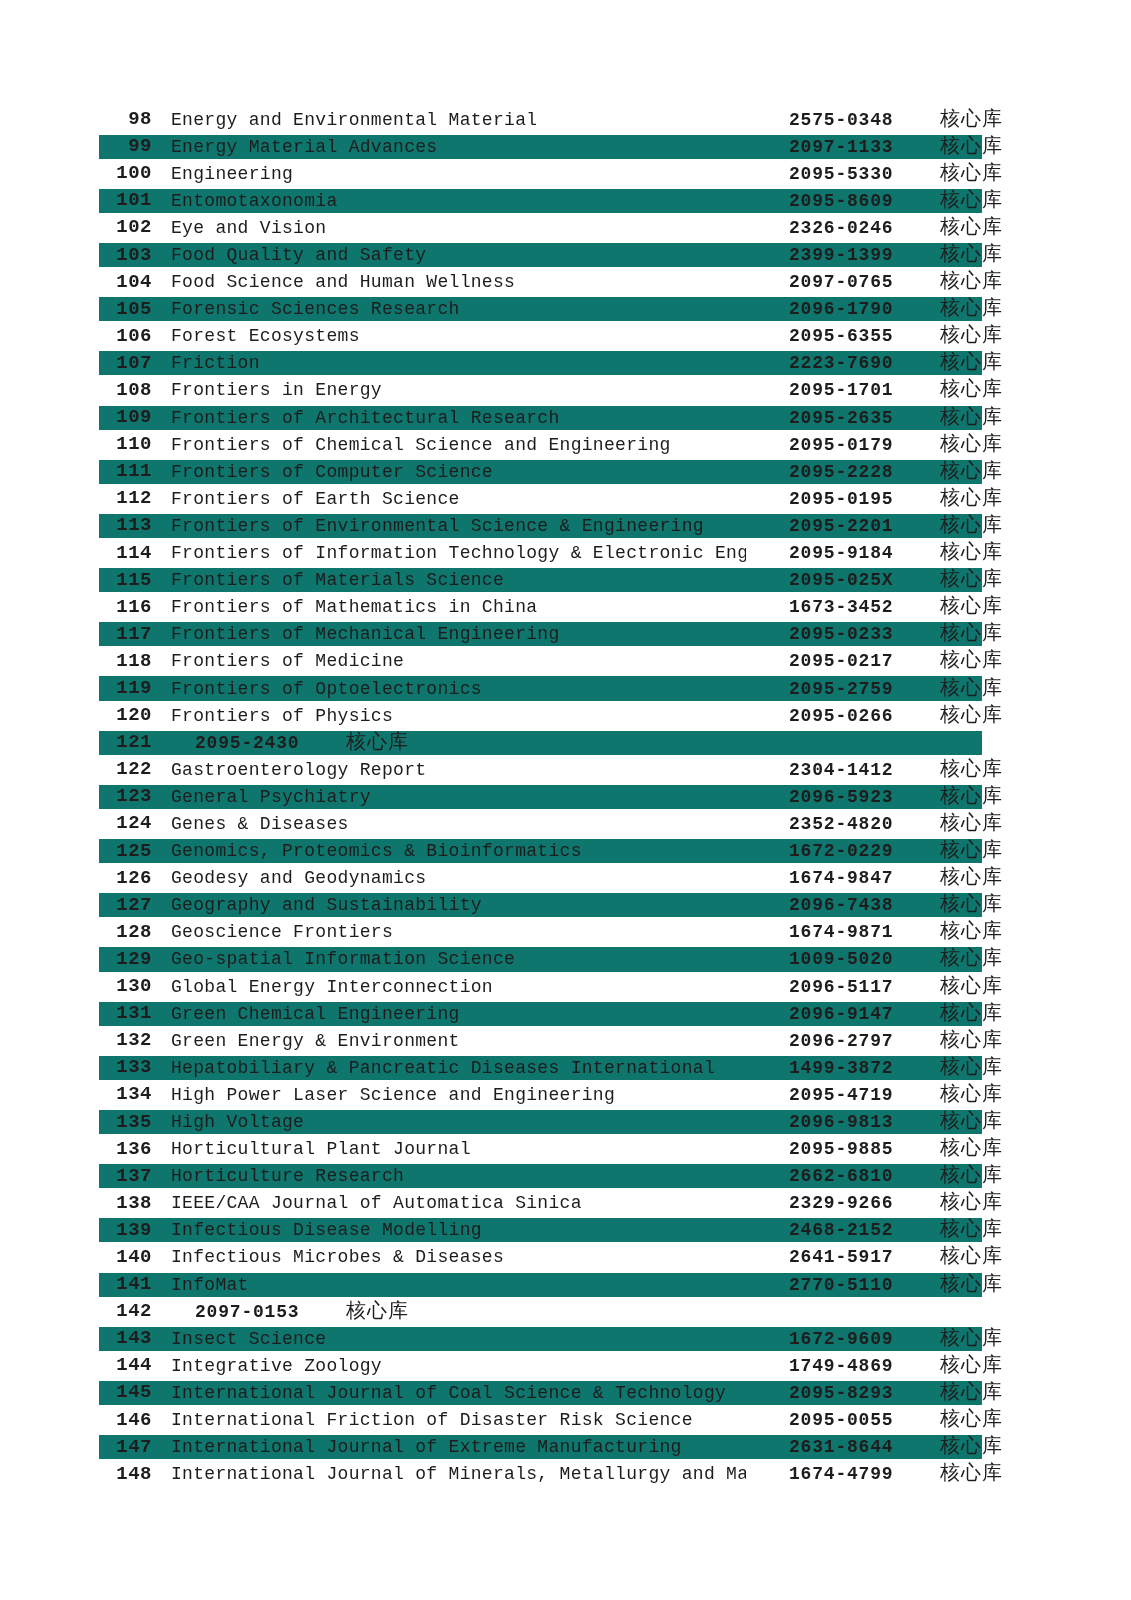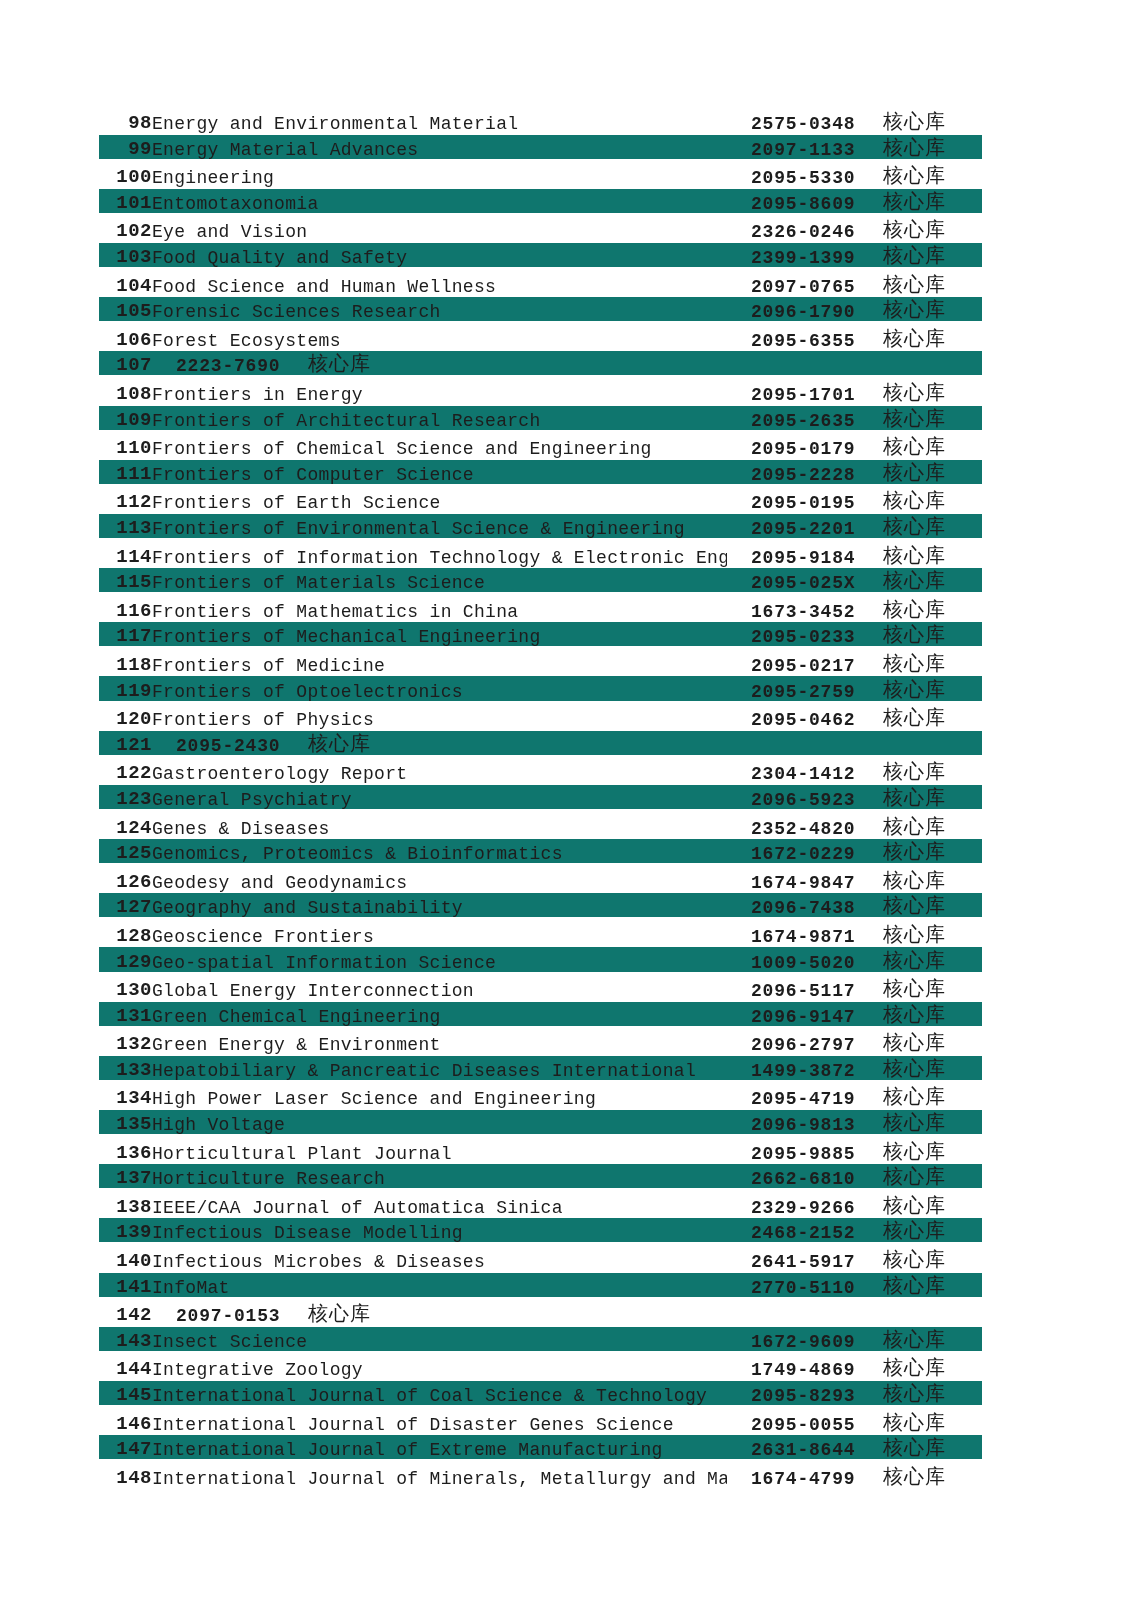--- a/index.html
+++ b/index.html
@@ -17,22 +17,23 @@
   }
   .journal-table {
     position: absolute;
     left: 99px;
     top: 106px;
     width: 883px;
   }
   .row {
     height: 27.1px;
     display: flex;
-    align-items: flex-end;
+    align-items: center;
     box-sizing: border-box;
+    gap: 19px;
   }
   .row.shaded {
     background-color: #0f766e;
     background-clip: content-box;
     padding: 1.5px 0;
   }
   .c-num {
     width: 53px;
     flex: 0 0 53px;
     text-align: right;
@@ -122,20 +123,21 @@
       <span class="c-tag">核心库</span>
     </div>
     <div class="row">
       <span class="c-num">106</span>
       <span class="c-name">Forest Ecosystems</span>
       <span class="c-issn">2095-6355</span>
       <span class="c-tag">核心库</span>
     </div>
     <div class="row shaded">
       <span class="c-num">107</span>
+      <span class="c-name">Friction</span>
       <span class="c-issn">2223-7690</span>
       <span class="c-tag">核心库</span>
     </div>
     <div class="row">
       <span class="c-num">108</span>
       <span class="c-name">Frontiers in Energy</span>
       <span class="c-issn">2095-1701</span>
       <span class="c-tag">核心库</span>
     </div>
     <div class="row shaded">
@@ -200,21 +202,21 @@
     </div>
     <div class="row shaded">
       <span class="c-num">119</span>
       <span class="c-name">Frontiers of Optoelectronics</span>
       <span class="c-issn">2095-2759</span>
       <span class="c-tag">核心库</span>
     </div>
     <div class="row">
       <span class="c-num">120</span>
       <span class="c-name">Frontiers of Physics</span>
-      <span class="c-issn">2095-0462</span>
+      <span class="c-issn">2095-0266</span>
       <span class="c-tag">核心库</span>
     </div>
     <div class="row shaded">
       <span class="c-num">121</span>
       <span class="c-issn">2095-2430</span>
       <span class="c-tag">核心库</span>
     </div>
     <div class="row">
       <span class="c-num">122</span>
       <span class="c-name">Gastroenterology Report</span>
@@ -353,21 +355,21 @@
       <span class="c-tag">核心库</span>
     </div>
     <div class="row shaded">
       <span class="c-num">145</span>
       <span class="c-name">International Journal of Coal Science &amp; Technology</span>
       <span class="c-issn">2095-8293</span>
       <span class="c-tag">核心库</span>
     </div>
     <div class="row">
       <span class="c-num">146</span>
-      <span class="c-name">International Journal of Disaster Genes Science</span>
+      <span class="c-name">International Friction of Disaster Risk Science</span>
       <span class="c-issn">2095-0055</span>
       <span class="c-tag">核心库</span>
     </div>
     <div class="row shaded">
       <span class="c-num">147</span>
       <span class="c-name">International Journal of Extreme Manufacturing</span>
       <span class="c-issn">2631-8644</span>
       <span class="c-tag">核心库</span>
     </div>
     <div class="row">

